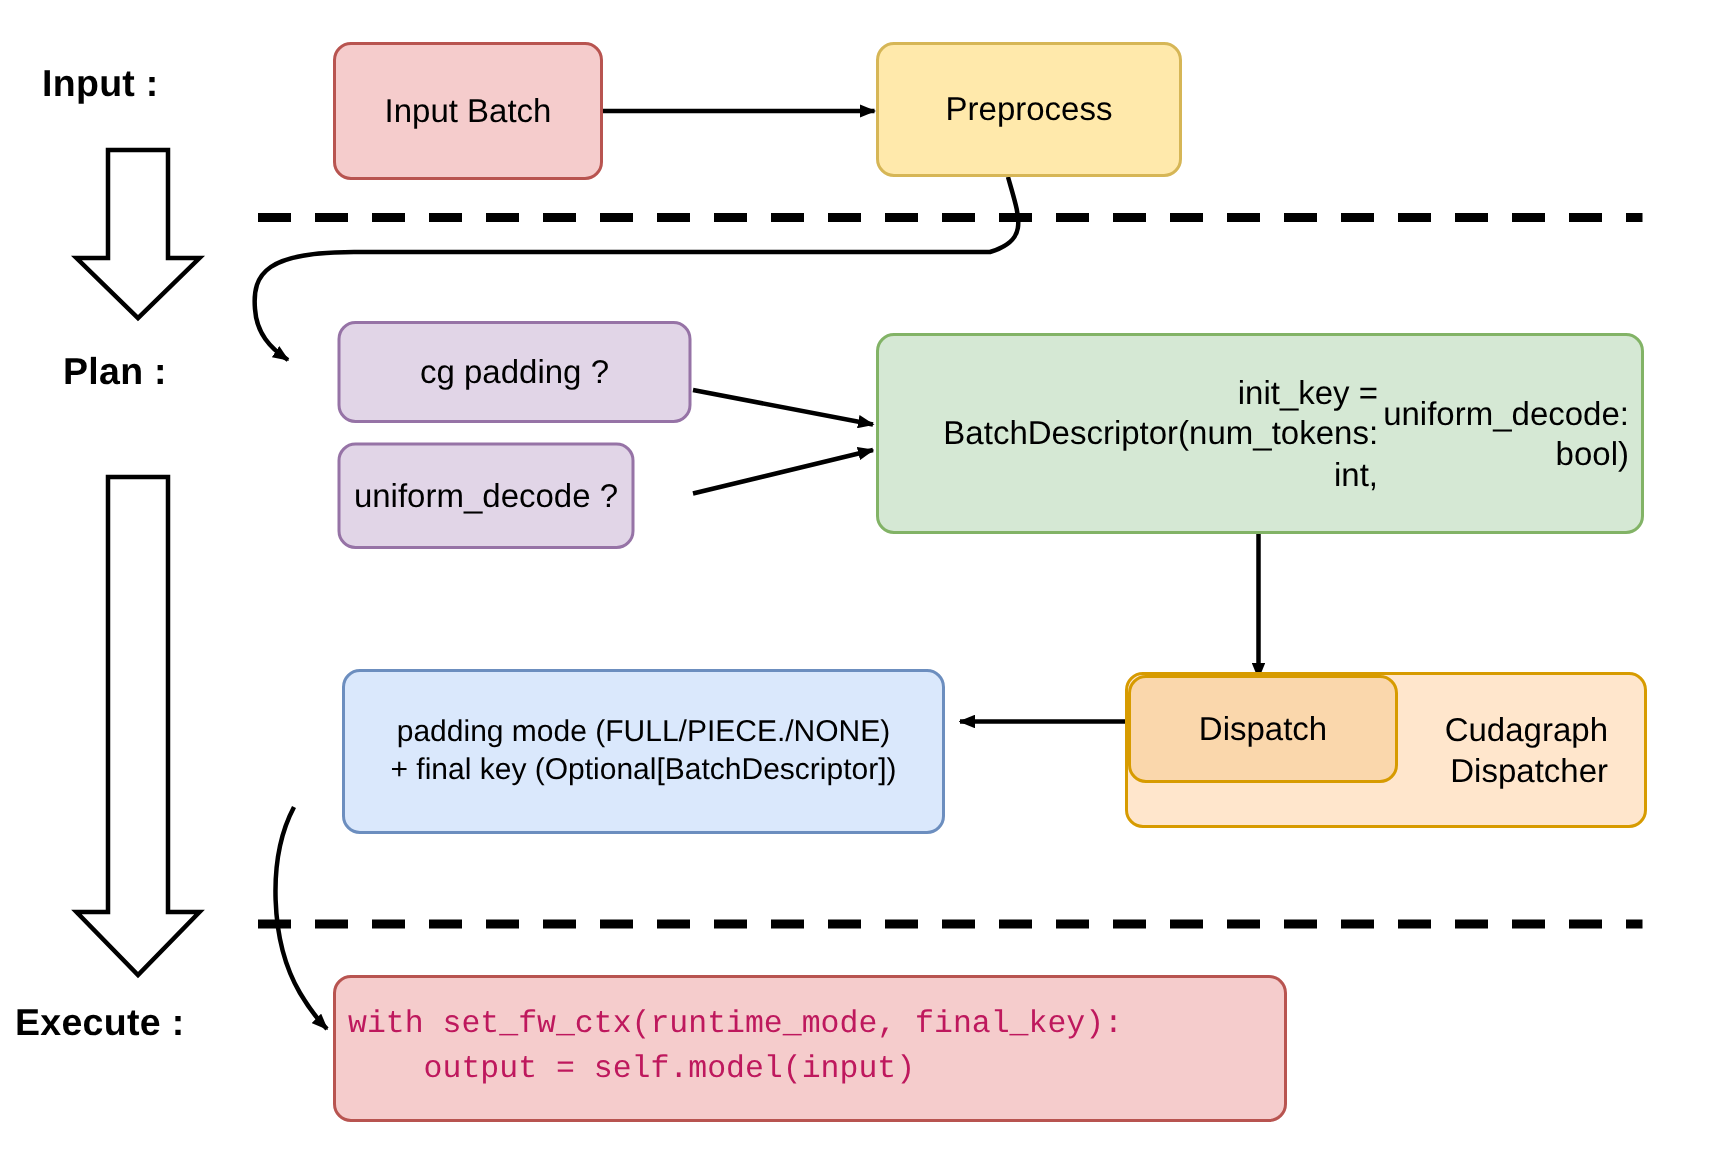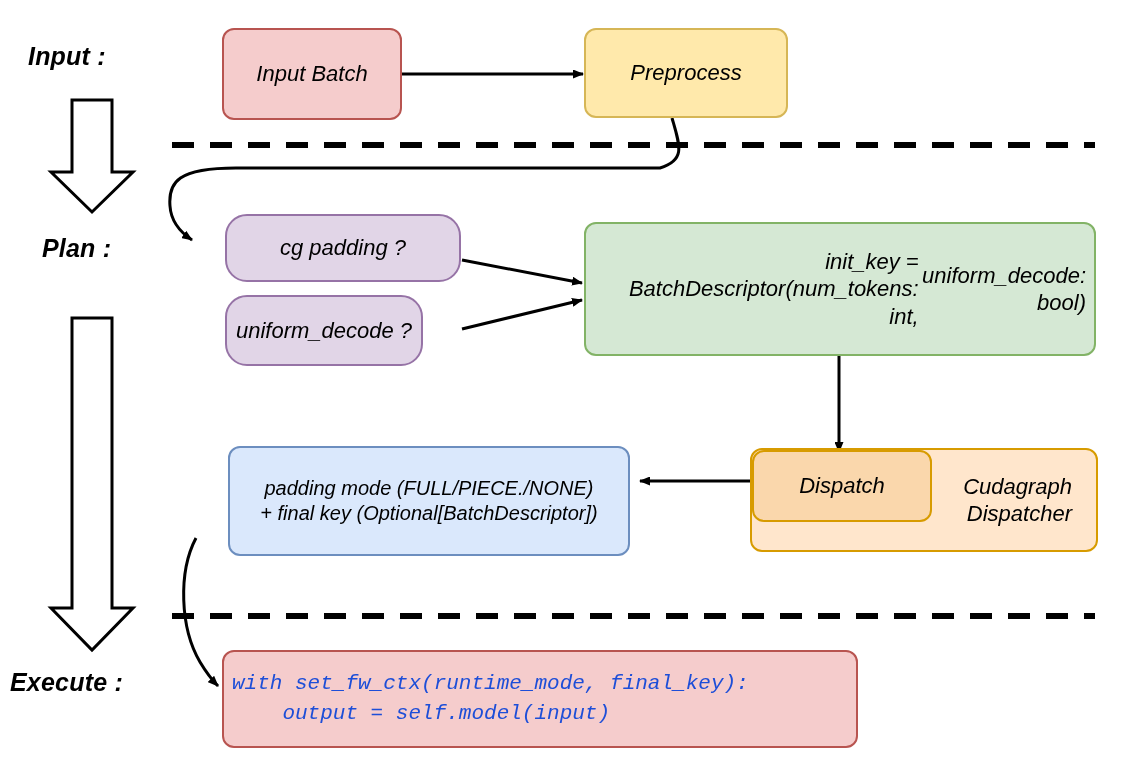--- a/index.html
+++ b/index.html
@@ -10,21 +10,20 @@
   }
   body {
     font-family: "Liberation Sans", sans-serif;
   }
   #stage {
     position: relative;
     width: 1142px;
     height: 770px;
     background: #ffffff;
     overflow: hidden;
-    font-style: italic;
   }
   #edges {
     position: absolute;
     left: 0;
     top: 0;
     width: 1142px;
     height: 770px;
     pointer-events: none;
   }
 
@@ -48,30 +47,30 @@
     justify-content: center;
     text-align: right;
     font-size: 22px;
     color: #000000;
     line-height: 1.25;
     padding: 4px 8px;
   }
 
   .node.pink   { background: #f5cccc; border-color: #b85450; }
   .node.yellow { background: #ffe9ab; border-color: #d6b656; }
-  .node.purple { background: #e1d5e7; border-color: #9673a6; border-radius: 22px; }
+  .node.purple { background: #e1d5e7; border-color: #9673a6; }
   .node.green  { background: #d5e8d4; border-color: #82b366; }
   .node.blue   { background: #dae8fc; border-color: #6c8ebf; }
   .node.orange-outer { background: #ffe6cc; border-color: #d79b00; }
   .node.orange-inner { background: #fad7ac; border-color: #d79b00; }
 
   .node.code {
     font-family: "Liberation Mono", "DejaVu Sans Mono", monospace;
     font-size: 21px;
-    color: #1d4ed8;
+    color: #be185d;
     justify-content: flex-start;
     text-align: left;
     white-space: pre;
     line-height: 1.45;
     padding-left: 8px;
   }
 
   .node .txt { display: block; }
 </style>
 </head>

